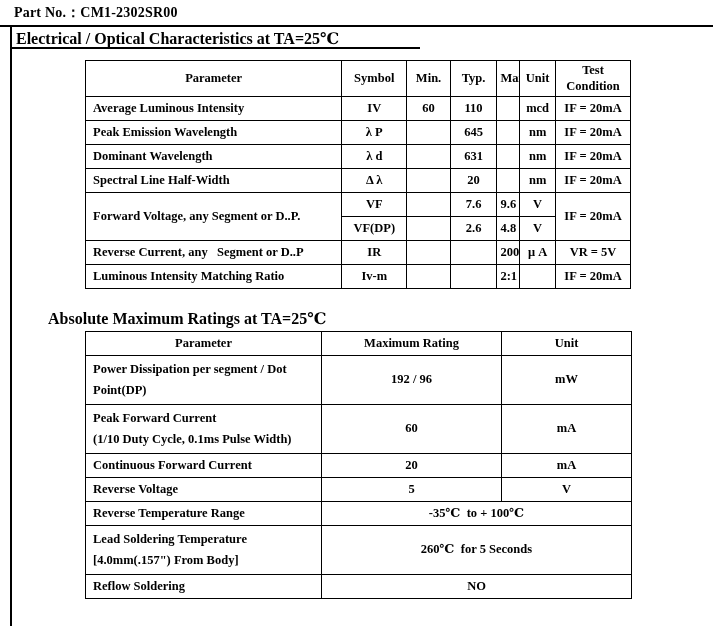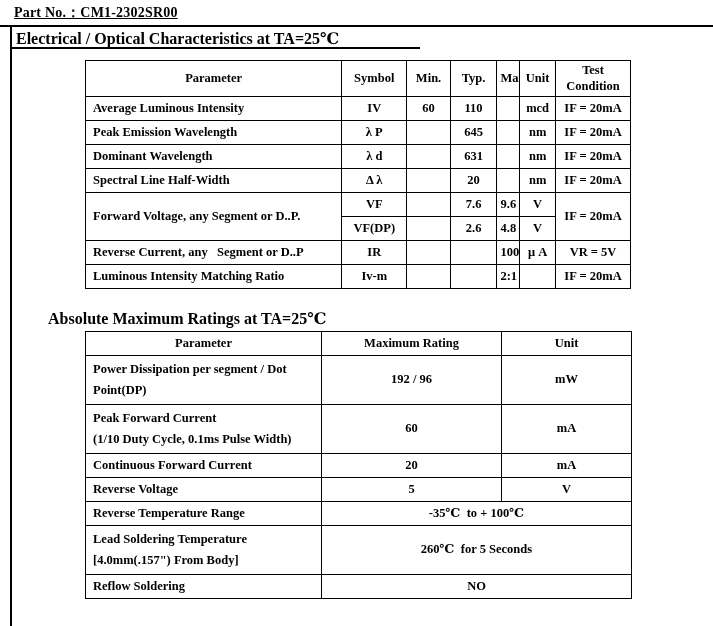--- a/index.html
+++ b/index.html
@@ -5,21 +5,21 @@
   * { box-sizing: border-box; margin: 0; padding: 0; }
   html, body { width: 713px; height: 626px; }
   body {
     background: #ffffff;
     color: #000000;
     font-family: "Liberation Serif", "DejaVu Serif", serif;
     overflow: hidden;
   }
   .page { position: relative; width: 713px; height: 626px; font-weight: bold; }
 
-  .part-no { position: absolute; top: 4px; left: 14px; font-size: 14px; letter-spacing: 0.2px; text-decoration: underline; }
+  .part-no { position: absolute; top: 4px; left: 14px; font-size: 14px; letter-spacing: 0.2px; }
   .top-rule { position: absolute; top: 25px; left: 0; width: 713px; height: 2px; background: #000; }
   .left-rule { position: absolute; top: 25px; left: 10px; width: 2px; height: 601px; background: #000; }
 
   .section-title { font-size: 16px; }
   .s1 { position: absolute; top: 29px; left: 16px; }
   .title-rule { position: absolute; top: 47px; left: 10px; width: 410px; height: 2px; background: #000; }
   .s2 { position: absolute; top: 309px; left: 48px; }
 
   table { border-collapse: collapse; table-layout: fixed; }
   th, td {
@@ -128,21 +128,21 @@
         <td class="c-min"></td>
         <td class="c-typ">2.6</td>
         <td class="c-max">4.8</td>
         <td class="c-unit">V</td>
       </tr>
       <tr>
         <td class="c-param">Reverse Current, any&nbsp;&nbsp;&nbsp;Segment or D..P</td>
         <td class="c-sym">IR</td>
         <td class="c-min"></td>
         <td class="c-typ"></td>
-        <td class="c-max">100</td>
+        <td class="c-max">200</td>
         <td class="c-unit">μ A</td>
         <td class="c-test">VR = 5V</td>
       </tr>
       <tr>
         <td class="c-param">Luminous Intensity Matching Ratio</td>
         <td class="c-sym">Iv-m</td>
         <td class="c-min"></td>
         <td class="c-typ"></td>
         <td class="c-max">2:1</td>
         <td class="c-unit"></td>

